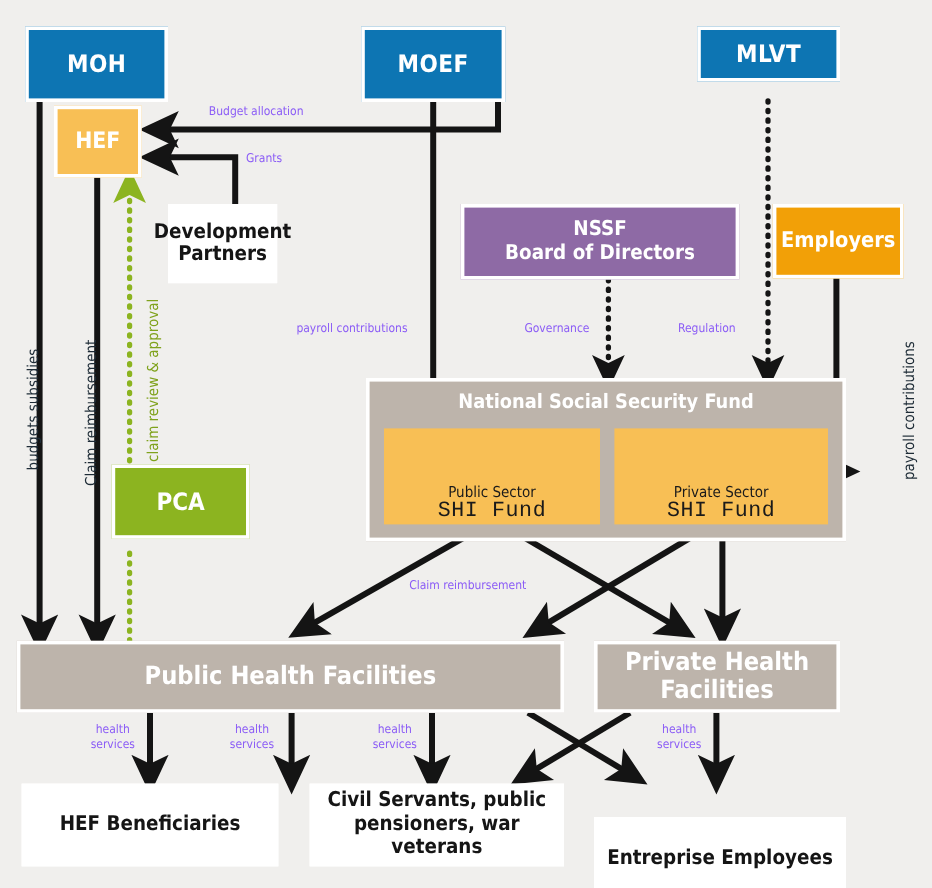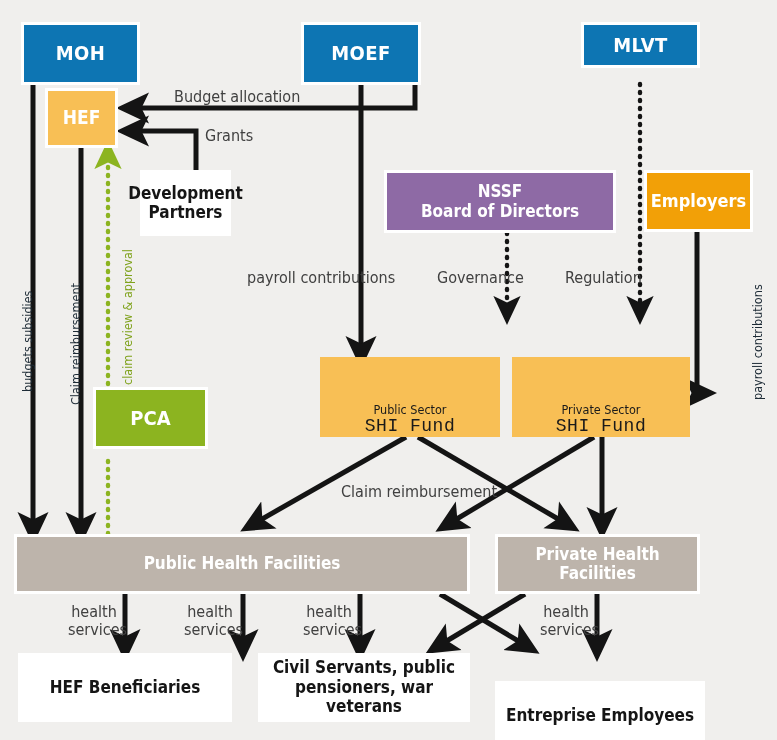--- a/index.html
+++ b/index.html
@@ -17,37 +17,37 @@
     text-align:center;line-height:1.14;
     border:3px solid #ffffff;
     z-index:3;
   }
   .blue{background:#0d75b3;color:#ffffff;font-weight:bold;font-size:20px;letter-spacing:.4px;}
   .amber{background:#f8bf55;color:#ffffff;font-weight:bold;font-size:19px;}
   .orange{background:#f2a007;color:#ffffff;font-weight:bold;font-size:18px;}
   .purple{background:#8e6aa5;color:#ffffff;font-weight:bold;font-size:17px;}
   .green{background:#8cb420;color:#ffffff;font-weight:bold;font-size:20px;}
   .white{background:#ffffff;color:#151515;font-weight:bold;font-size:17px;}
-  .taupe{background:#bdb4ab;color:#ffffff;font-weight:bold;font-size:17px;}
+  .taupe{background:#bdb4ab;color:#ffffff;font-weight:bold;font-size:21px;}
   .shi{
     background:#f8bf55;color:#1a1a1a;border:none;
     display:flex;flex-direction:column;align-items:center;justify-content:flex-end;
   }
   .shi .small{font-size:12.5px;font-weight:normal;line-height:1.1;}
   .shi .big{font-size:18px;font-weight:normal;letter-spacing:.5px;font-family:Liberation Mono, monospace;}
   .nssf-wrap{
     position:absolute;box-sizing:border-box;background:#bdb4ab;
     border:3px solid #ffffff;z-index:2;
   }
   .nssf-title{
     position:absolute;left:0;right:0;top:7px;text-align:center;
     color:#ffffff;font-weight:bold;font-size:16.5px;
   }
   .lbl{
-    position:absolute;color:#404040;font-size:16px;line-height:1.15;
+    position:absolute;color:#8b5cf6;font-size:10px;line-height:1.15;
     z-index:4;white-space:pre;
   }
   .lbl.ctr{text-align:center;}
   .vlbl{
     position:absolute;color:#1d2b36;font-size:12.5px;z-index:4;white-space:nowrap;
     transform-origin:0 0;transform:rotate(-90deg);
   }
   .vlbl.green-t{color:#7fa21c;}
 </style>
 </head>
@@ -119,20 +119,23 @@
   </div>
 
   <div class="node orange" style="left:644px;top:170px;width:109px;height:62px;">
     <span>Employers</span>
   </div>
 
   <div class="node green" style="left:93px;top:387px;width:115px;height:62px;">
     <span>PCA</span>
   </div>
 
+  <div class="nssf-wrap" style="left:305px;top:315px;width:400px;height:136px;">
+    <div class="nssf-title">National Social Security Fund</div>
+  </div>
 
   <div class="node shi" style="left:320px;top:357px;width:180px;height:80px;">
     <span class="small">Public Sector</span>
     <span class="big">SHI Fund</span>
   </div>
 
   <div class="node shi" style="left:512px;top:357px;width:178px;height:80px;">
     <span class="small">Private Sector</span>
     <span class="big">SHI Fund</span>
   </div>

